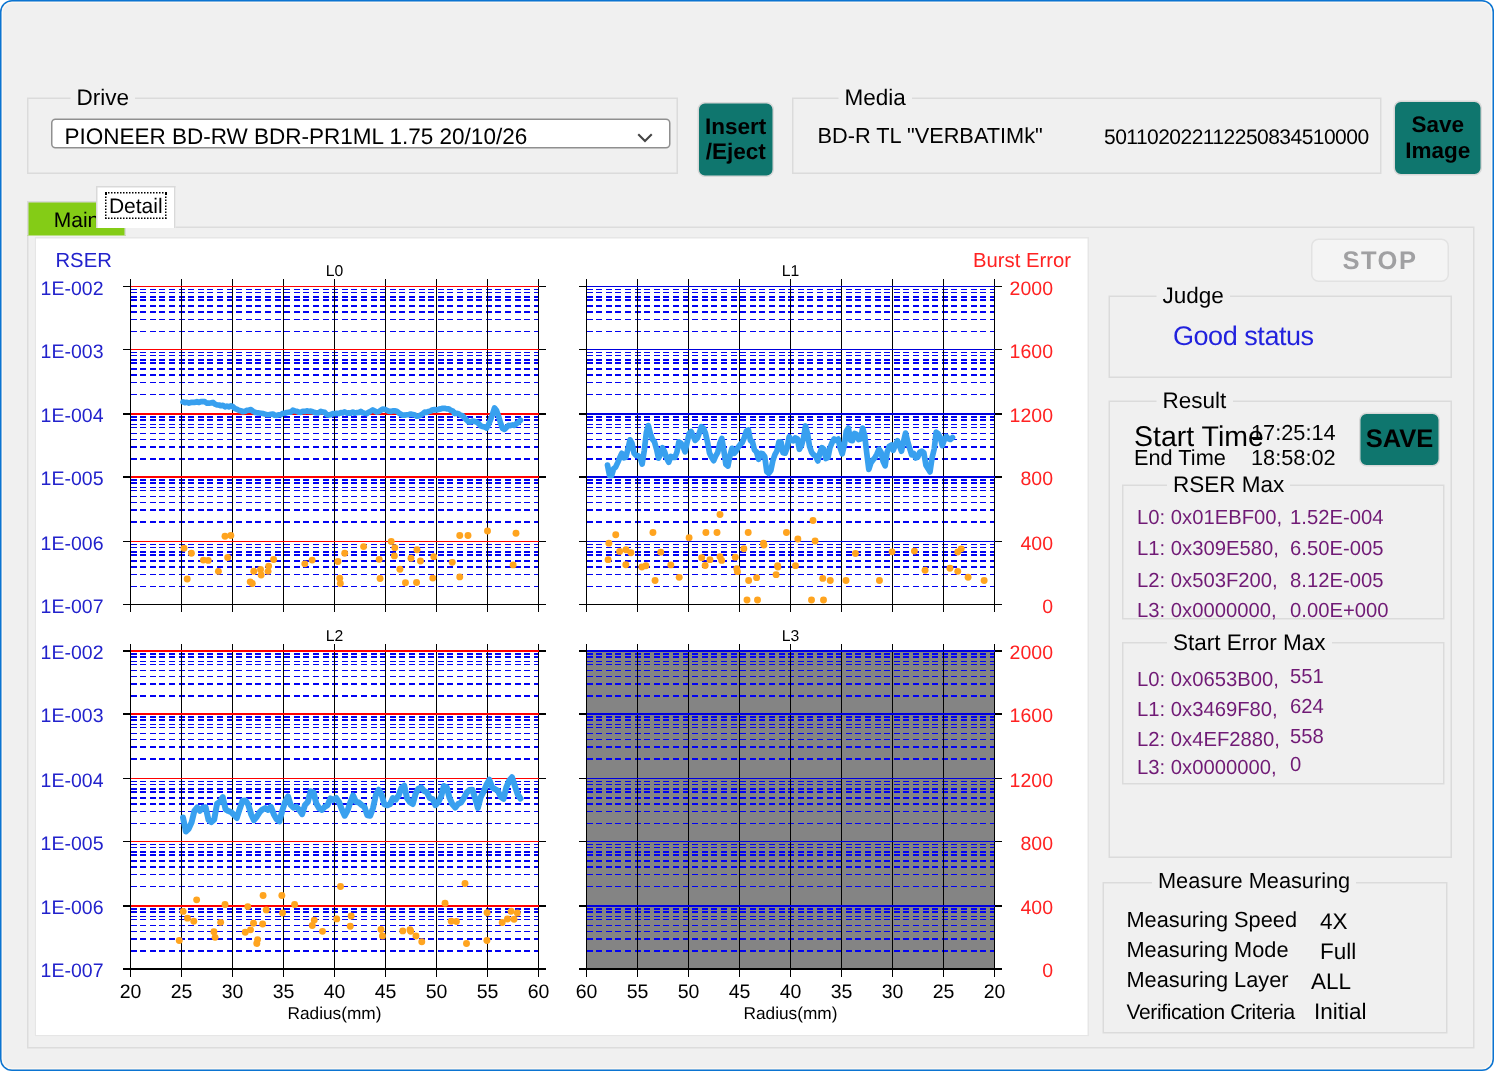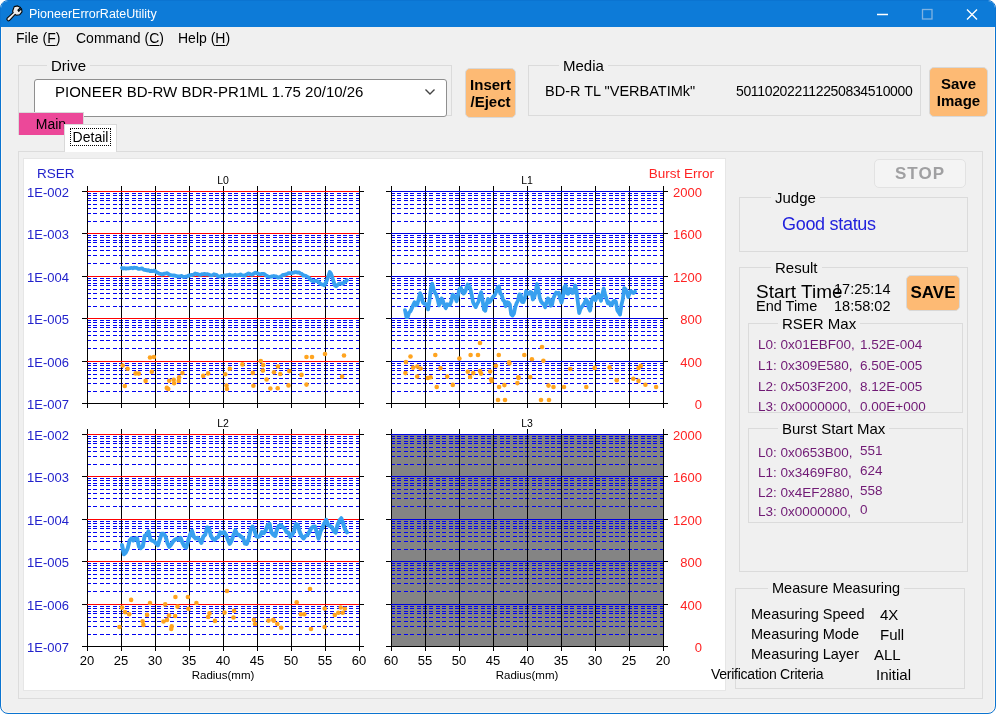--- a/index.html
+++ b/index.html
@@ -5,65 +5,49 @@
 .win { position:absolute; left:0; top:0; width:996px; height:714px; background:#f0f0f0;
   border:1.5px solid #0b74d1; box-shadow: inset 0 0 0 1px #fdf8f2; border-radius:8px; overflow:hidden; }
 .titlebar { position:absolute; left:0; top:0; width:100%; height:26px; background:#0d7bd8; }
 .title { position:absolute; left:28px; top:6px; color:#fff; font-size:12.5px; }
 .ticon { position:absolute; left:5px; top:4px; }
 .menubar { position:absolute; left:0; top:26px; width:100%; height:29px; }
 .menubar span { position:absolute; top:2.5px; font-size:14px; color:#000; }
 u { text-decoration:underline; text-underline-offset:2px; }
 .gbx { position:absolute; border:1px solid #dbdbdb; }
 .glab { position:absolute; font-size:15px; color:#000; background:#f0f0f0; padding:0 4px;margin-left:24px; }
-.btn { position:absolute; background:#fdba74; border:1px solid #d8d8d8; border-radius:5px;
+.btn { position:absolute; background:#0f766e; border:1px solid #d8d8d8; border-radius:5px;
   font-weight:bold; color:#000; text-align:center; font-family:"Liberation Sans",sans-serif; }
-.combo { position:absolute; left:33px; top:78px; width:413px; height:38px; background:#fff;
-  border:1px solid #8f8f8f; border-radius:3px; font-size:15px; line-height:23px; padding-left:20px; color:#000; }
+.combo { position:absolute; left:33px; top:78px; width:413px; height:20px; background:#fff;
+  border:1px solid #8f8f8f; border-radius:3px; font-size:15px; line-height:23px; padding-left:8px; color:#000; }
 .tab { position:absolute; font-size:14px; color:#000; text-align:center; }
 .chartpanel { position:absolute; left:22px; top:157px; width:703px; height:533px; background:#fff; outline:1px solid #e6e6e6; outline-offset:-1px; }
 .rlabel { font-size:15px; color:#000; position:absolute; }
 .rrow { font-size:13.5px; color:#701a75; position:absolute; }
 </style></head>
 <body>
 <div class="win">
-  <div class="titlebar">
-    <svg class="ticon" width="17" height="18" viewBox="0 0 17 18">
-      <path d="M8.2 1.6 L11.6 0.9 L14.6 2.5 L11.9 5.2 L12.8 6.4 L15.5 3.7 L16 6.9 L13.6 9.8 L10.4 10.2 L9.2 9.4 L3.4 15.6 L2.2 16 L0.8 14.4 L1.2 13.2 L7.2 7.6 L6.6 6.2 Z" fill="#ececec" stroke="#0a0a0a" stroke-width="1.1" stroke-linejoin="round"></path>
-    </svg>
-    <span class="title">PioneerErrorRateUtility</span>
-    <svg style="position:absolute;left:866px;top:0" width="120" height="26" viewBox="0 0 120 26">
-      <path d="M10 13.5 H21" stroke="#fff" stroke-width="1.4"></path>
-      <rect x="55.5" y="8.5" width="9.5" height="9.5" fill="none" stroke="#7fb3e2" stroke-width="1.3"></rect>
-      <path d="M100 8.5 L110 18.5 M110 8.5 L100 18.5" stroke="#fff" stroke-width="1.4"></path>
-    </svg>
-  </div>
-  <div class="menubar">
-    <span style="left:15px">File (<u>F</u>)</span>
-    <span style="left:75px">Command (<u>C</u>)</span>
-    <span style="left:177px">Help (<u>H</u>)</span>
-  </div>
 
   <div class="gbx" style="left:17px;top:64px;width:434px;height:51px"></div>
   <div class="glab" style="left:22px;top:56px">Drive</div>
   <div class="combo">PIONEER BD-RW BDR-PR1ML 1.75 20/10/26
     <svg style="position:absolute;right:10px;top:7px" width="12" height="10" viewBox="0 0 12 10">
         <path d="M1.5 2.5 L6 7 L10.5 2.5" fill="none" stroke="#444" stroke-width="1.4"></path>
       </svg>
   </div>
   <button class="btn" style="left:464px;top:67px;width:51px;height:50px;font-size:15px;line-height:17px">Insert<br>/Eject</button>
 
   <div class="gbx" style="left:527px;top:64px;width:393px;height:51px"></div>
   <div class="glab" style="left:534px;top:56px">Media</div>
   <div class="rlabel" style="left:544px;top:82px;font-size:14.5px">BD-R TL "VERBATIMk"</div>
   <div class="rlabel" style="left:735px;top:82px;font-size:14px;letter-spacing:-0.35px">501102022112250834510000</div>
   <button class="btn" style="left:928px;top:66px;width:59px;height:50px;font-size:15px;line-height:17px">Save<br>Image</button>
 
   <div style="position:absolute;left:17px;top:150px;width:965px;height:548px;border:1px solid #dcdcdc;background:#f0f0f0"></div>
-  <div class="tab" style="left:17px;top:111px;width:66px;height:23px;border:1px solid #d9d9d9;border-bottom:none;background:#ec4899;line-height:22px">Main</div>
+  <div class="tab" style="left:17px;top:133px;width:66px;height:23px;border:1px solid #d9d9d9;border-bottom:none;background:#84cc16;line-height:22px">Main</div>
   <div class="tab" style="left:63px;top:123px;width:53px;height:28px;border:1px solid #d9d9d9;border-bottom:none;background:#fff;line-height:24px;z-index:3">
     <span style="outline:1px dotted #000;padding:0px 2px">Detail</span></div>
 
   <div class="chartpanel">
       <div style="margin:-1px 0 0 -1px"><svg width="703" height="533" viewBox="0 0 703 533" font-family="Liberation Sans, sans-serif">
 <path d="M65 36H337 M65 38H337 M65 41H337 M65 43H337 M65 47H337 M65 51H337 M65 56H337 M65 64H337 M65 78H337 M65 80H337 M65 83H337 M65 85H337 M65 89H337 M65 93H337 M65 98H337 M65 106H337 M65 121H337 M65 123H337 M65 126H337 M65 128H337 M65 132H337 M65 136H337 M65 141H337 M65 149H337 M65 163H337 M65 165H337 M65 168H337 M65 170H337 M65 174H337 M65 178H337 M65 183H337 M65 191H337 M65 206H337 M65 208H337 M65 211H337 M65 213H337 M65 217H337 M65 221H337 M65 226H337 M65 234H337" stroke="#0202f2" stroke-width="1" stroke-dasharray="4 2.4" fill="none" shape-rendering="crispEdges"></path>
 <path d="M99 34V246 M133 34V246 M167 34V246 M201 34V246 M235 34V246 M269 34V246 M303 34V246" stroke="#000" stroke-width="1" fill="none" shape-rendering="crispEdges"></path>
 <path d="M65 29V34 M65 246V251 M99 29V34 M99 246V251 M133 29V34 M133 246V251 M167 29V34 M167 246V251 M201 29V34 M201 246V251 M235 29V34 M235 246V251 M269 29V34 M269 246V251 M303 29V34 M303 246V251 M337 29V34 M337 246V251 M60 34H65 M337 34H342 M60 76H65 M337 76H342 M60 119H65 M337 119H342 M60 161H65 M337 161H342 M60 204H65 M337 204H342 M60 246H65 M337 246H342" stroke="#000" stroke-width="1" fill="none" shape-rendering="crispEdges"></path>
 <rect x="65" y="34" width="272" height="212" fill="none" stroke="#000" stroke-width="1" shape-rendering="crispEdges"></rect>
 <path d="M65 34H337 M65 76H337 M65 119H337 M65 161H337 M65 204H337" stroke="#ff0000" stroke-width="1" fill="none" shape-rendering="crispEdges"></path>
@@ -307,33 +291,33 @@
   <div class="rrow" style="left:757px;top:336px">L0: 0x01EBF00,</div>
     <div class="rrow" style="left:859px;top:336px">1.52E-004</div>
   <div class="rrow" style="left:757px;top:357px">L1: 0x309E580,</div>
     <div class="rrow" style="left:859px;top:357px">6.50E-005</div>
   <div class="rrow" style="left:757px;top:378px">L2: 0x503F200,</div>
     <div class="rrow" style="left:859px;top:378px">8.12E-005</div>
   <div class="rrow" style="left:757px;top:398px">L3: 0x0000000,</div>
     <div class="rrow" style="left:859px;top:398px">0.00E+000</div>
 
   <div class="gbx" style="left:747px;top:427px;width:215px;height:95px"></div>
-  <div class="glab" style="left:753px;top:419px">Burst Start Max</div>
+  <div class="glab" style="left:753px;top:419px">Start Error Max</div>
   <div class="rrow" style="left:757px;top:444px">L0: 0x0653B00,</div>
     <div class="rrow" style="left:859px;top:442px">551</div>
   <div class="rrow" style="left:757px;top:464px">L1: 0x3469F80,</div>
     <div class="rrow" style="left:859px;top:462px">624</div>
   <div class="rrow" style="left:757px;top:484px">L2: 0x4EF2880,</div>
     <div class="rrow" style="left:859px;top:482px">558</div>
   <div class="rrow" style="left:757px;top:503px">L3: 0x0000000,</div>
     <div class="rrow" style="left:859px;top:501px">0</div>
 
   <div class="gbx" style="left:734px;top:587px;width:230px;height:101px"></div>
   <div class="glab" style="left:743px;top:579px;font-size:14.5px">Measure Measuring</div>
   <div class="rlabel" style="left:750px;top:605px;font-size:14.5px">Measuring Speed</div>
     <div class="rlabel" style="left:879px;top:605px">4X</div>
   <div class="rlabel" style="left:750px;top:625px;font-size:14.5px">Measuring Mode</div>
     <div class="rlabel" style="left:879px;top:625px">Full</div>
   <div class="rlabel" style="left:750px;top:645px;font-size:14.5px">Measuring Layer</div>
     <div class="rlabel" style="left:873px;top:645px">ALL</div>
-  <div class="rlabel" style="left:710px;top:665px;font-size:14px;letter-spacing:-0.25px">Verification Criteria</div>
+  <div class="rlabel" style="left:750px;top:665px;font-size:14px;letter-spacing:-0.25px">Verification Criteria</div>
     <div class="rlabel" style="left:875px;top:665px">Initial</div>
 </div>
 
 </body></html>

